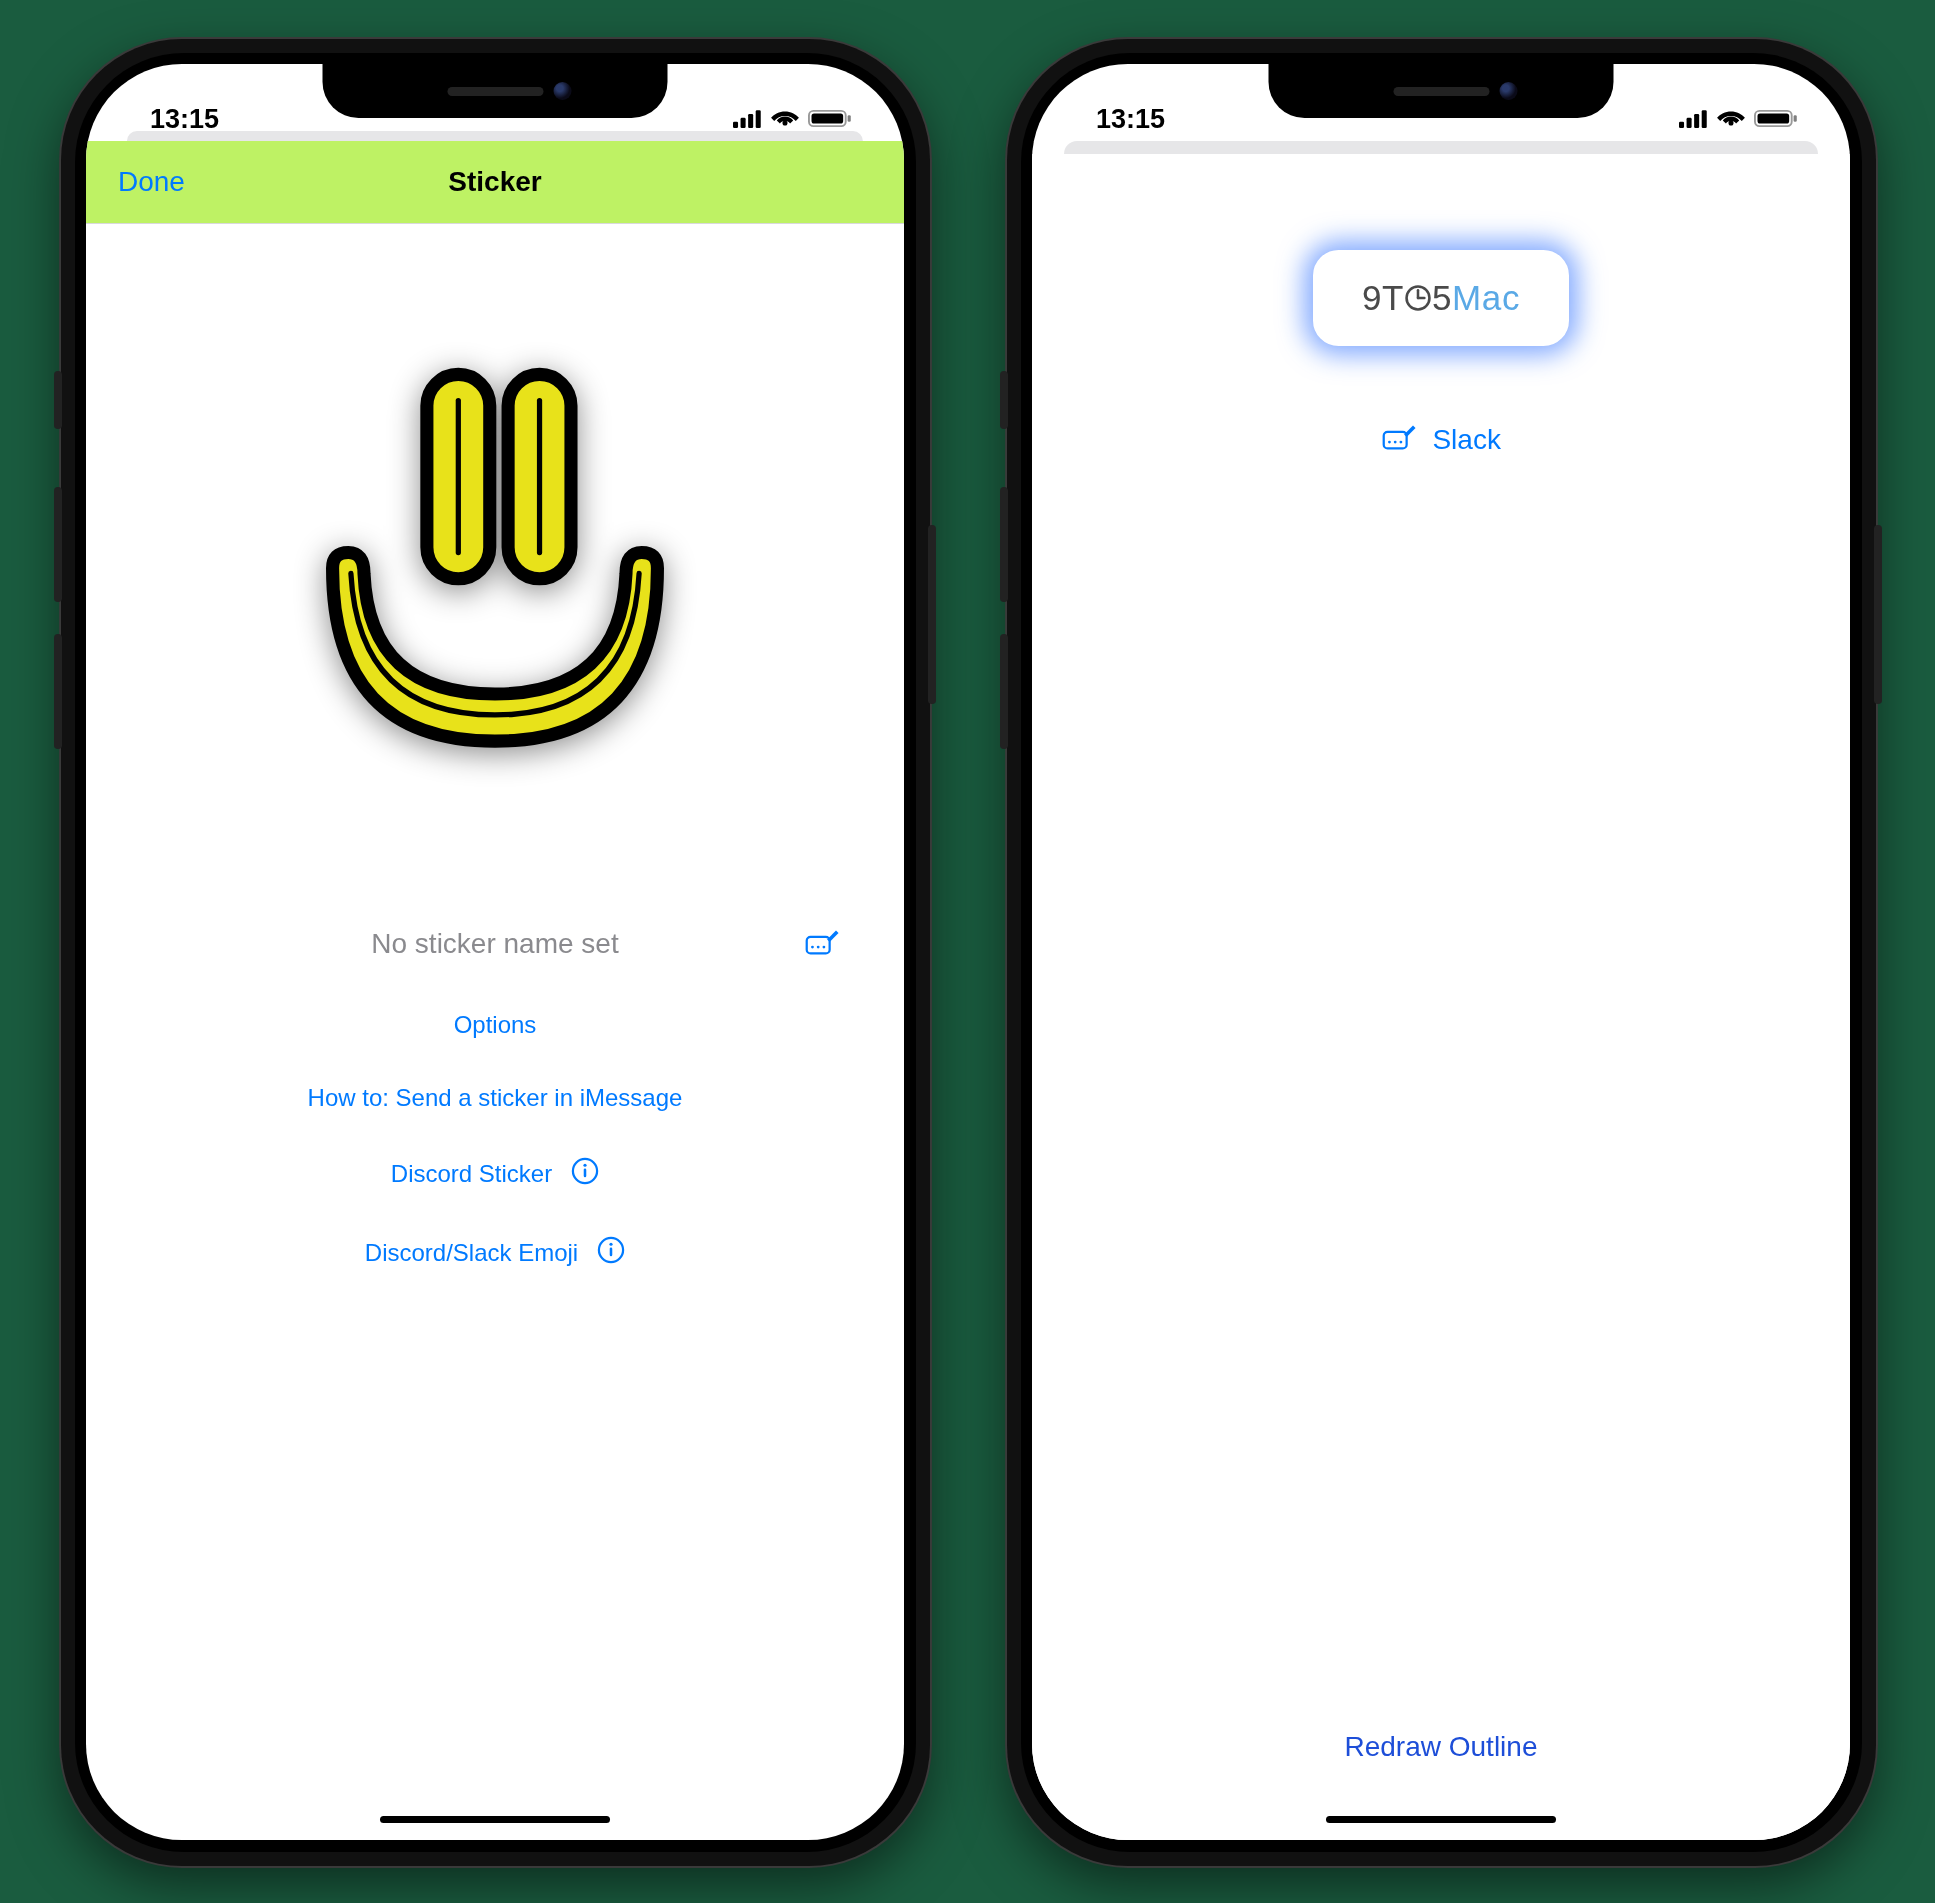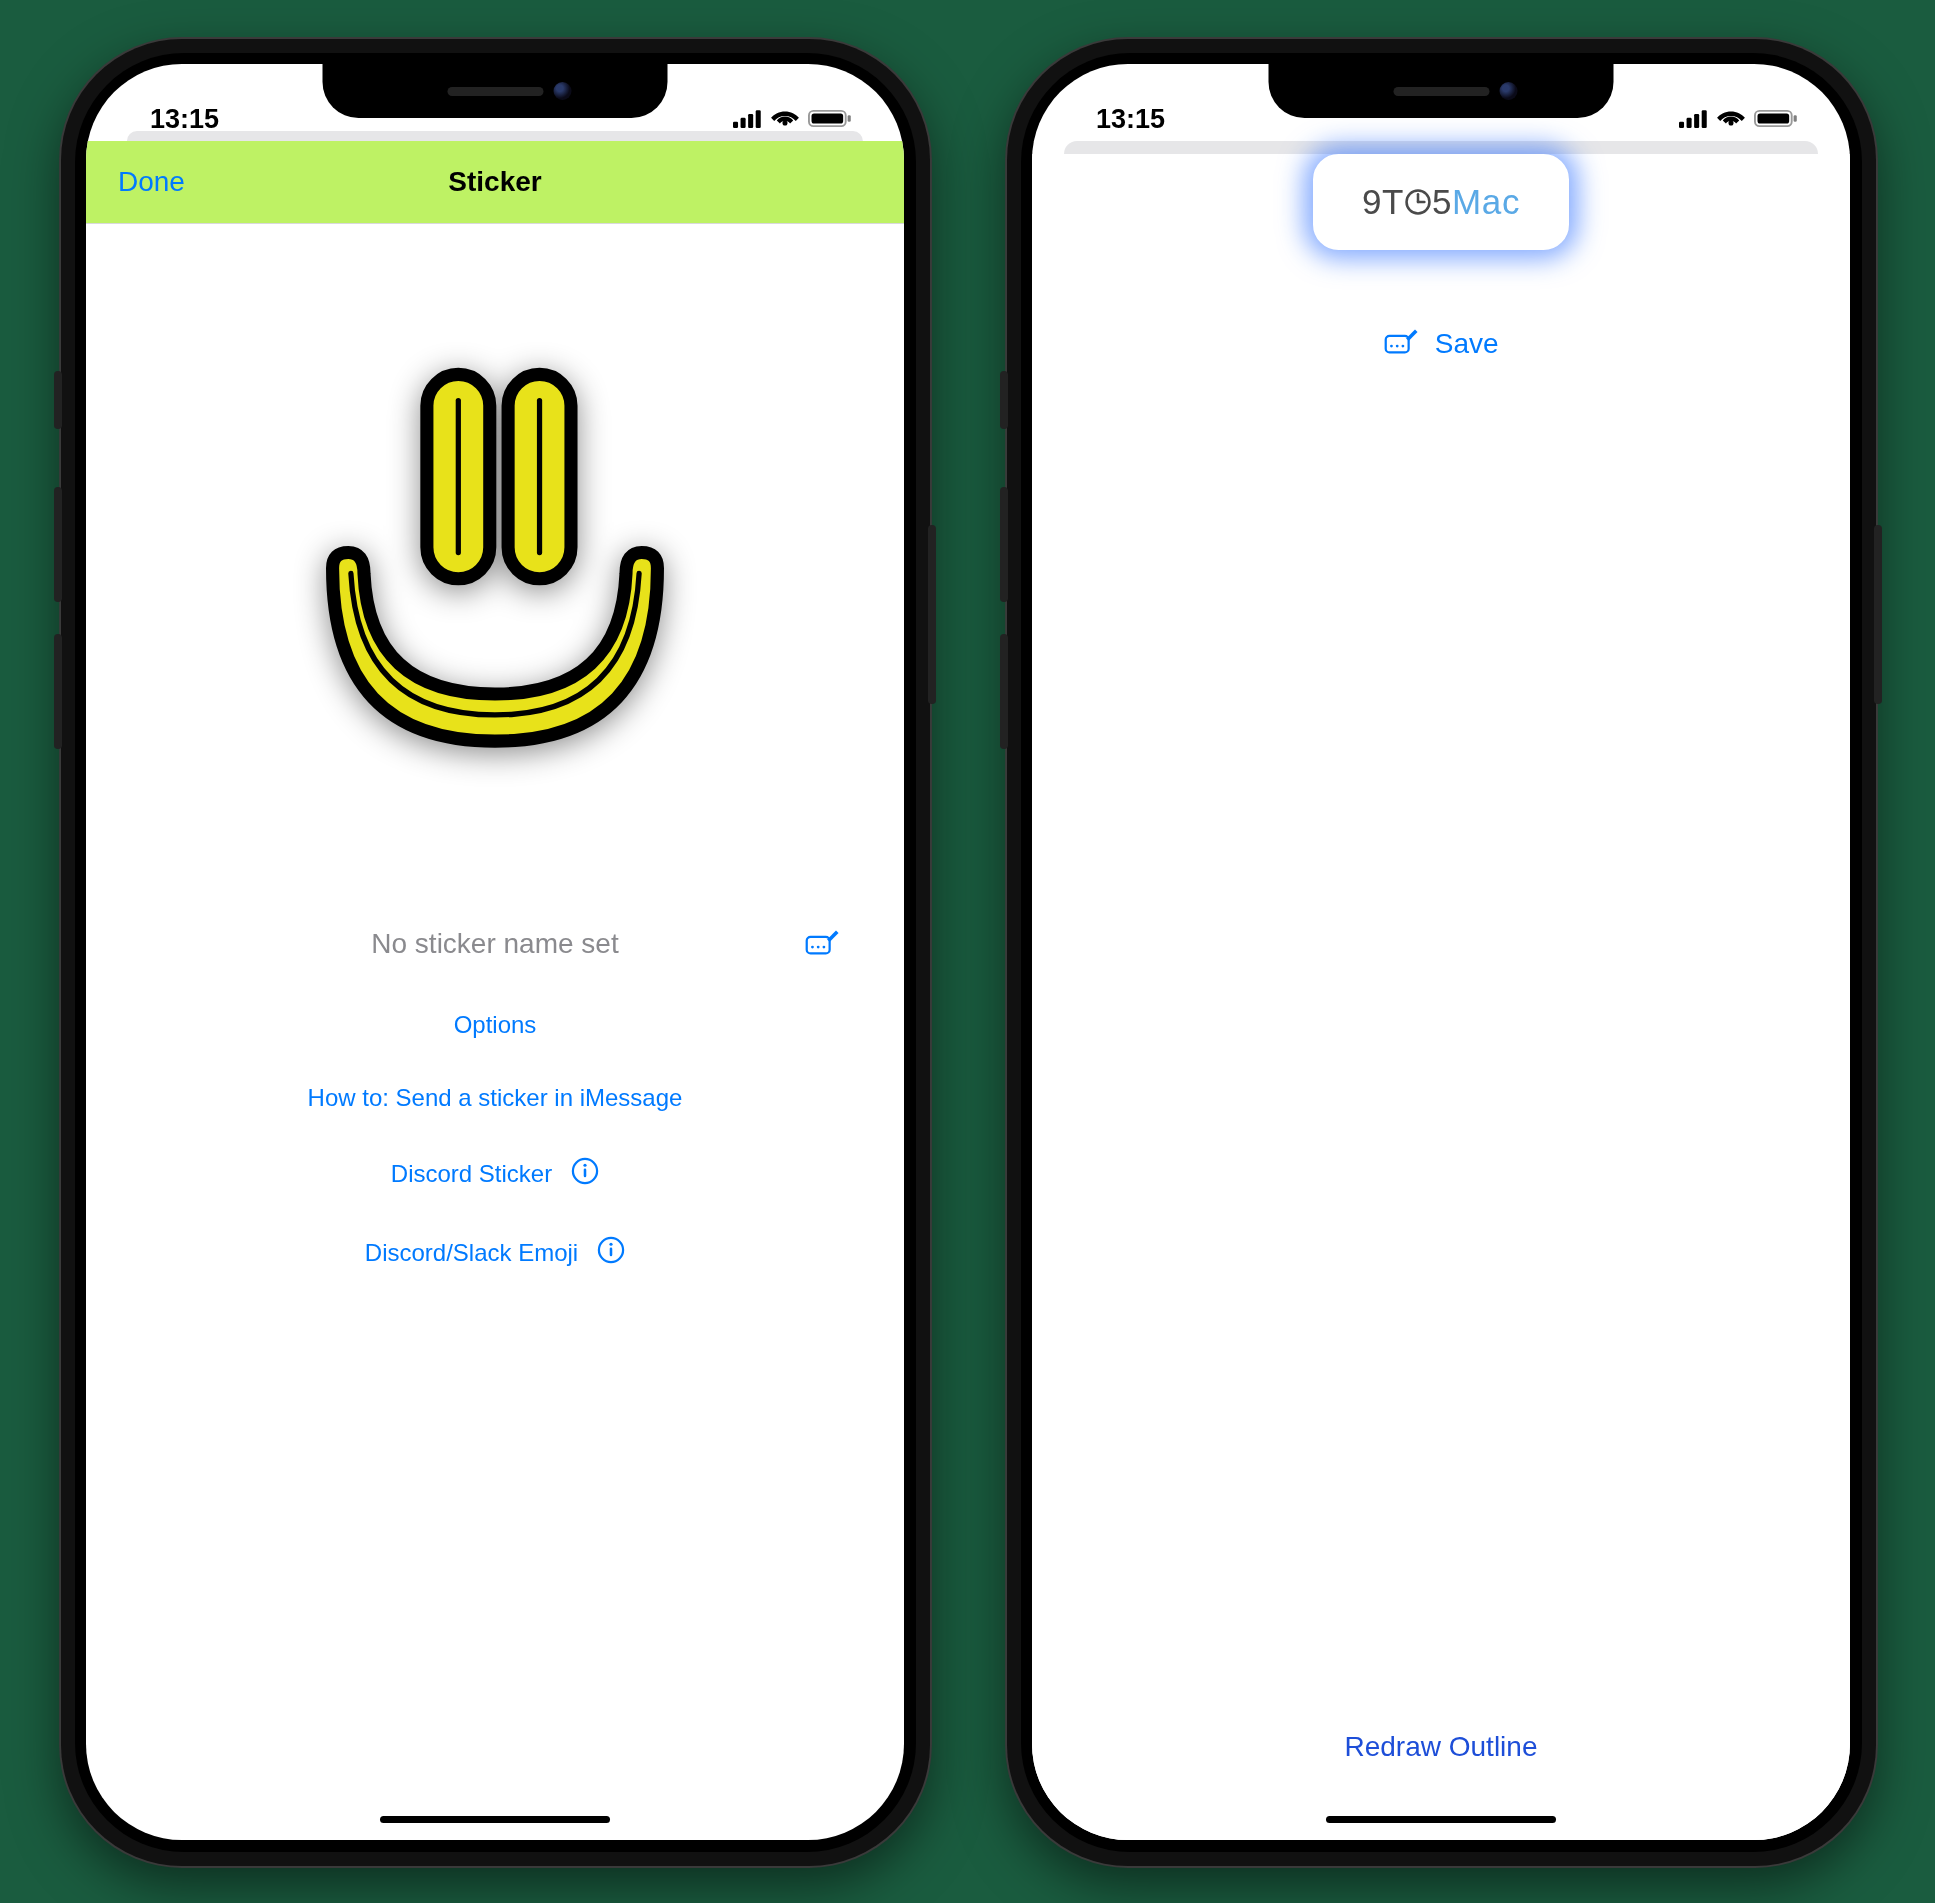--- a/index.html
+++ b/index.html
@@ -141,20 +141,21 @@
   .sheet-stub {
     height:12.8px;
     background:#e6e6e8;
     margin:0 32px;
     border-top-left-radius:25.6px;
     border-top-right-radius:25.6px;
   }
   .content2 {
     flex:1; background:#fff;
     display:flex; flex-direction:column; align-items:center;
+    padding-top:96px;
     position:relative;
   }
   .logo-sticker {
     width: 256px; height: 96px;
     background:#fff;
     border: 9px solid #fff;
     border-radius: 25.6px;
     box-shadow: 0 0 25.6px 9px rgba(30,100,255,0.55);
     display:flex; align-items:center; justify-content:center;
     font-size:35px; font-weight:400;
@@ -371,21 +372,21 @@
         <div class="name-action">
           <span>
             <svg width="36" height="28" viewBox="0 0 56 44">
               <rect x="4" y="14" width="36" height="26" rx="6" fill="none" stroke="#007aff" stroke-width="3.5"></rect>
               <circle cx="13" cy="30" r="2.2" fill="#007aff"></circle>
                 <circle cx="22" cy="30" r="2.2" fill="#007aff"></circle>
                 <circle cx="31" cy="30" r="2.2" fill="#007aff"></circle>
               <path d="M36 18 L50 4 L54 8 L40 22 Z" fill="#007aff"></path>
             </svg>
           </span>
-          <span>Save</span>
+          <span>Slack</span>
         </div>
 
         <div class="bottom-actions">
           <div class="redraw">Redraw Outline</div>
         </div>
       </div>
 
       <div class="home-indicator"></div>
     </div>
   </div>

